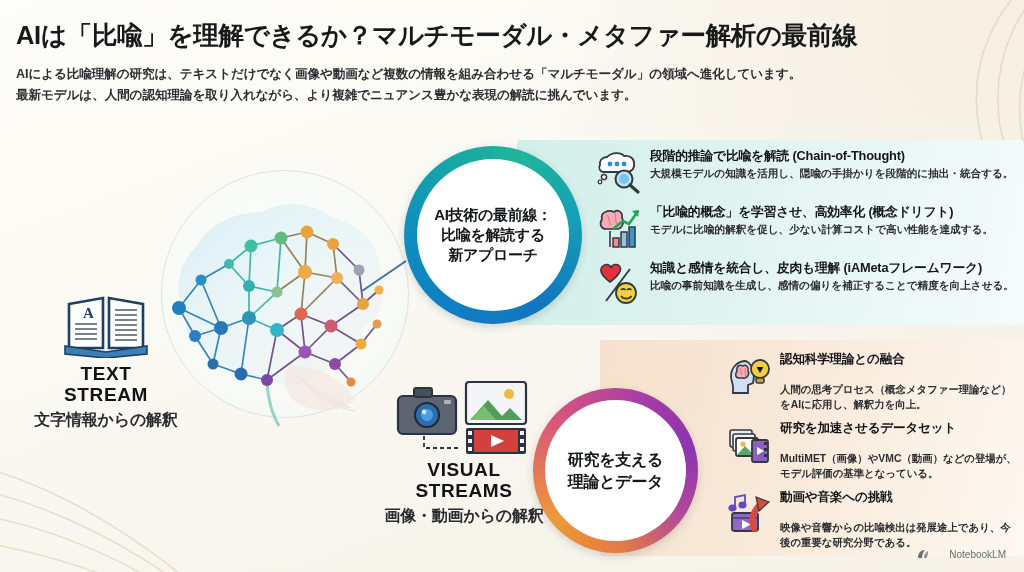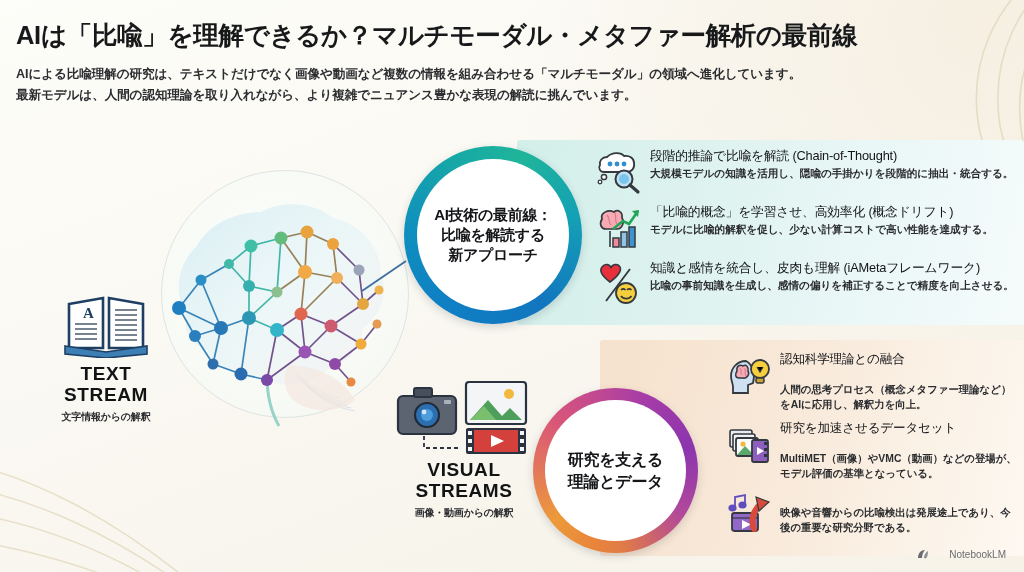--- a/index.html
+++ b/index.html
@@ -102,21 +102,21 @@
   
   #connector { position: absolute; left: 360px; top: 255px; }
 
   
   .stream { position: absolute; text-align: center; }
   .stream-title {
     font-weight: bold; color: #121315; line-height: 1.08;
     letter-spacing: 0.6px;
   }
   .stream-title span { display: block; }
-  .stream-caption { font-size: 10px; font-weight: bold; color: #2a2b2e; margin-top: 5px; letter-spacing: -0.2px; }
+  .stream-caption { font-size: 16px; font-weight: bold; color: #2a2b2e; margin-top: 5px; letter-spacing: -0.2px; }
 
   #stream-text { left: 22px; top: 288px; width: 168px; }
   #stream-text .stream-title { font-size: 19px; margin-top: 6px; }
 
   #stream-visual { left: 384px; top: 378px; width: 160px; }
   #stream-visual .stream-title { font-size: 19px; margin-top: 4px; }
 
   .stream-icons { display: flex; align-items: center; justify-content: center; gap: 4px; }
 
   
@@ -128,21 +128,21 @@
   #rows-top .row { margin-bottom: 9px; }
   #rows-top .row:last-child { margin-bottom: 0; }
   #rows-bottom .row { margin-bottom: 8px; }
   #rows-bottom .row:last-child { margin-bottom: 0; }
 
   .row-icon { flex: 0 0 auto; margin-right: 8px; }
   #rows-top .row-icon { width: 46px; height: 46px; margin-top: 1px; }
   #rows-bottom .row-icon { width: 46px; height: 46px; margin-top: 1px; }
 
   .row-text { flex: 1 1 auto; min-width: 0; }
-  .row-head { font-weight: normal; color: #141518; letter-spacing: -0.2px; }
+  .row-head { font-weight: bold; color: #141518; letter-spacing: -0.2px; }
   .row-body { color: #2b2c2f; font-weight: bold; }
 
   #rows-top .row-head { font-size: 12.8px; line-height: 1.25; white-space: nowrap; }
   #rows-top .row-body { font-size: 10.6px; line-height: 1.35; margin-top: 2px; white-space: nowrap; }
 
   #rows-bottom .row-head { font-size: 12.6px; line-height: 1.22; white-space: nowrap; }
   #rows-bottom .row-body { font-size: 10.4px; line-height: 1.42; margin-top: 16px; }
 
   
   #watermark {
@@ -518,20 +518,21 @@
             <ellipse cx="16.5" cy="14" rx="3.2" ry="2.6"></ellipse>
           </g>
           <rect x="6" y="22" width="26" height="18" rx="2.4" fill="#9167c8" stroke="#33393f" stroke-width="1.8"></rect>
           <path d="M6 27 H32" stroke="#33393f" stroke-width="1.2"></path>
           <path d="M16 29 L25 33.5 L16 38 Z" fill="#ffffff"></path>
           <path d="M28 38 C24 28 28 18 36 12" stroke="#d84a3c" stroke-width="6" fill="none" stroke-linecap="round"></path>
           <path d="M30 6 L43 11 L33 20 Z" fill="#d84a3c" stroke="#33393f" stroke-width="1.2"></path>
         </svg>
       </div>
       <div class="row-text">
+        <div class="row-head">動画や音楽への挑戦</div>
         <div class="row-body">映像や音響からの比喩検出は発展途上であり、今後の重要な研究分野である。</div>
       </div>
     </div>
   </div>
 
   <div id="watermark">
     <svg width="12" height="11" viewBox="0 0 12 11">
       <path d="M1 9 C1 4 4 1 8 1 C6 3 5 6 5 9 Z" fill="#6a6c70"></path>
       <path d="M7 9 C7 6 8.5 3.5 11 2 C11 6 10 9 8.5 9.5 Z" fill="#8d9095"></path>
     </svg>

